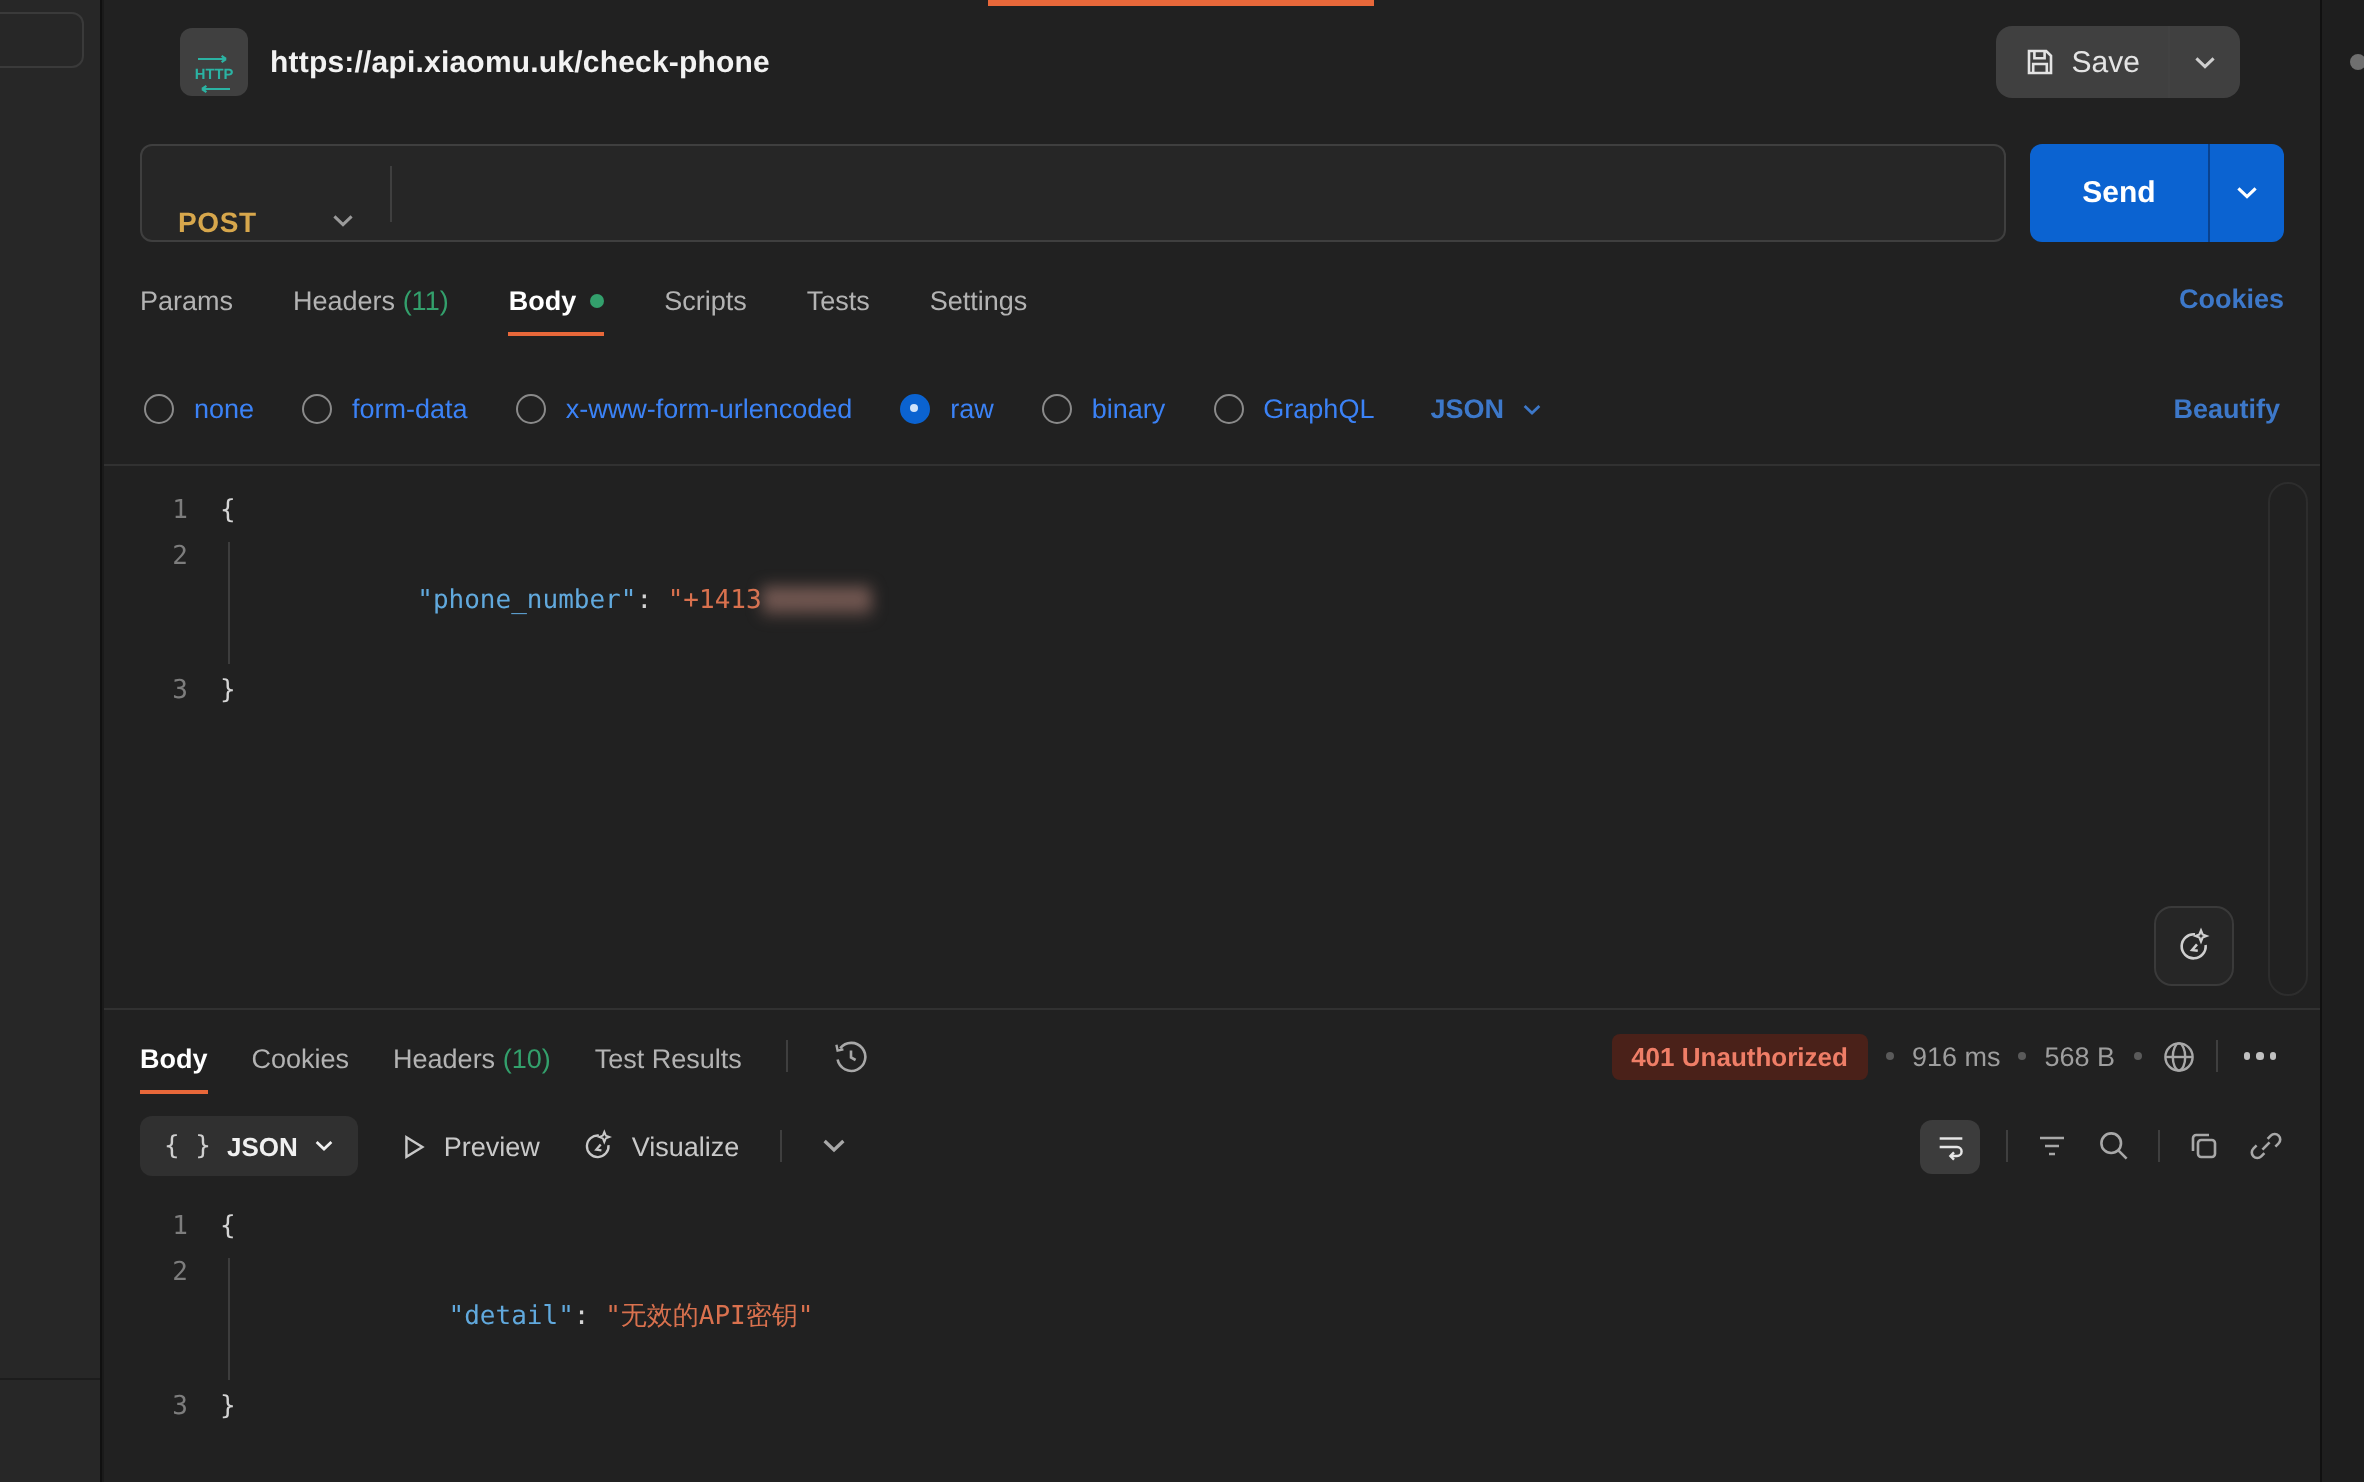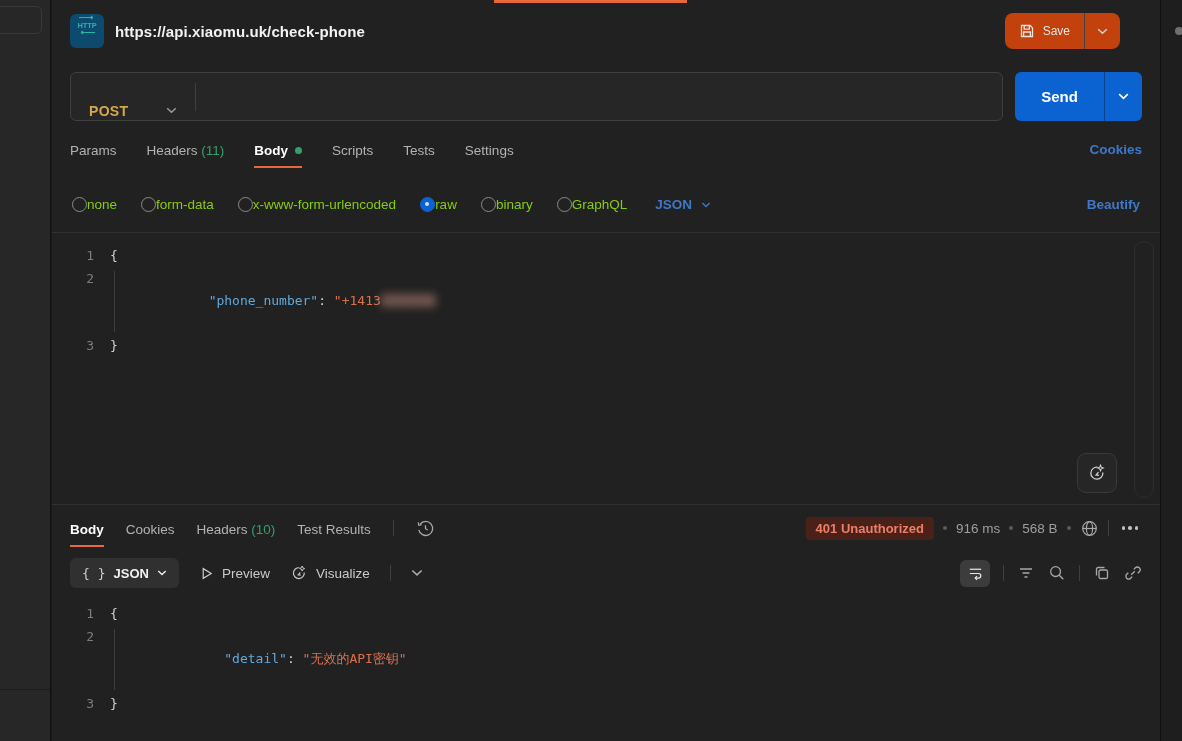--- a/index.html
+++ b/index.html
@@ -24,25 +24,25 @@
   .right-strip .stub { position:absolute; left:14px; top:27px; width:8px; height:8px;
     border-radius:50%; background:#6f6f6f; }
 
   
   .main { position:absolute; left:52px; top:0; width:1108px; height:741px;
     background:#212121; display:flex; flex-direction:column; }
   .tab-indicator-top { position:absolute; left:442px; top:0; width:193px; height:3px; background:#e8683a; }
 
   
   .hdr { height:62px; display:flex; align-items:center; padding:0 18px; flex:none; }
-  .http-badge { width:34px; height:34px; background:#0c4a6e; border-radius:6px;
-    display:flex; align-items:flex-start; justify-content:center; color:#2bb3a3; flex:none; }
+  .http-badge { width:34px; height:34px; background:#404040; border-radius:6px;
+    display:flex; align-items:flex-end; justify-content:center; color:#2bb3a3; flex:none;margin-left:20px; }
   .hdr-title { margin-left:11px; font-size:15px; font-weight:bold; color:#f2f2f2; letter-spacing:.1px; }
-  .save-btn { margin-left:auto; margin-right:22px; height:36px; background:#c2410c; border-radius:8px;
-    display:flex; align-items:center; color:#e4e4e4; font-size:12px; cursor:pointer; }
+  .save-btn { margin-left:auto; margin-right:22px; height:36px; background:#404040; border-radius:8px;
+    display:flex; align-items:center; color:#e4e4e4; font-size:15px; cursor:pointer; }
   .save-main { display:flex; align-items:center; gap:8px; padding:0 14px; height:100%; }
   .save-split { width:36px; height:100%; border-left:1px solid #424242; display:flex;
     align-items:center; justify-content:center; color:#cfcfcf; }
 
   
   .req-row { height:49px; margin:10px 18px 0 18px; display:flex; gap:12px; flex:none; }
   .url-box { flex:1; border:1px solid #3f3f3f; background:#262626; border-radius:6px;
     display:flex; align-items:center; min-width:0; }
   .method { display:flex; align-items:center; gap:38px; padding:0 18px; cursor:pointer;margin-top:28px; }
   .method-label { color:#d7a74c; font-weight:bold; font-size:14px; letter-spacing:.3px; }
@@ -63,21 +63,21 @@
   .tab .cnt { color:#33a06c; }
   .tab.active { color:#ffffff; font-weight:bold; }
   .tab .dot { display:inline-block; width:7px; height:7px; border-radius:50%;
     background:#33a06c; margin-left:7px; vertical-align:1px; }
   .tab .underline { position:absolute; left:0; right:0; bottom:6px; height:2px; background:#e8683a; }
   .link-blue { color:#3d78c9; font-weight:bold; font-size:13.5px; cursor:pointer; }
   .req-tabs .link-blue { margin-left:auto; }
 
   
   .type-row { height:55px; display:flex; align-items:center; gap:24px; padding:0 20px; flex:none; }
-  .radio-opt { display:flex; align-items:center; gap:0; font-size:13.5px; color:#84cc16; cursor:pointer; }
+  .radio-opt { display:flex; align-items:center; gap:10px; font-size:13.5px; color:#3b82f6; cursor:pointer; }
   .radio { width:15px; height:15px; border-radius:50%; border:1.5px solid #8a8a8a; background:transparent; flex:none; }
   .radio.on { border:1.5px solid #0b63d1; background:#0b63d1; position:relative; }
   .radio.on::after { content:""; position:absolute; left:4px; top:4px; width:4px; height:4px;
     border-radius:50%; background:#cfe2fa; }
   .fmt-select { display:flex; align-items:center; gap:9px; color:#3d78c9; font-weight:bold;
     font-size:13.5px; cursor:pointer; margin-left:4px; }
   .type-row .link-blue { margin-left:auto; }
 
   
   .editor { border-top:1px solid #313131; flex:none; position:relative;

